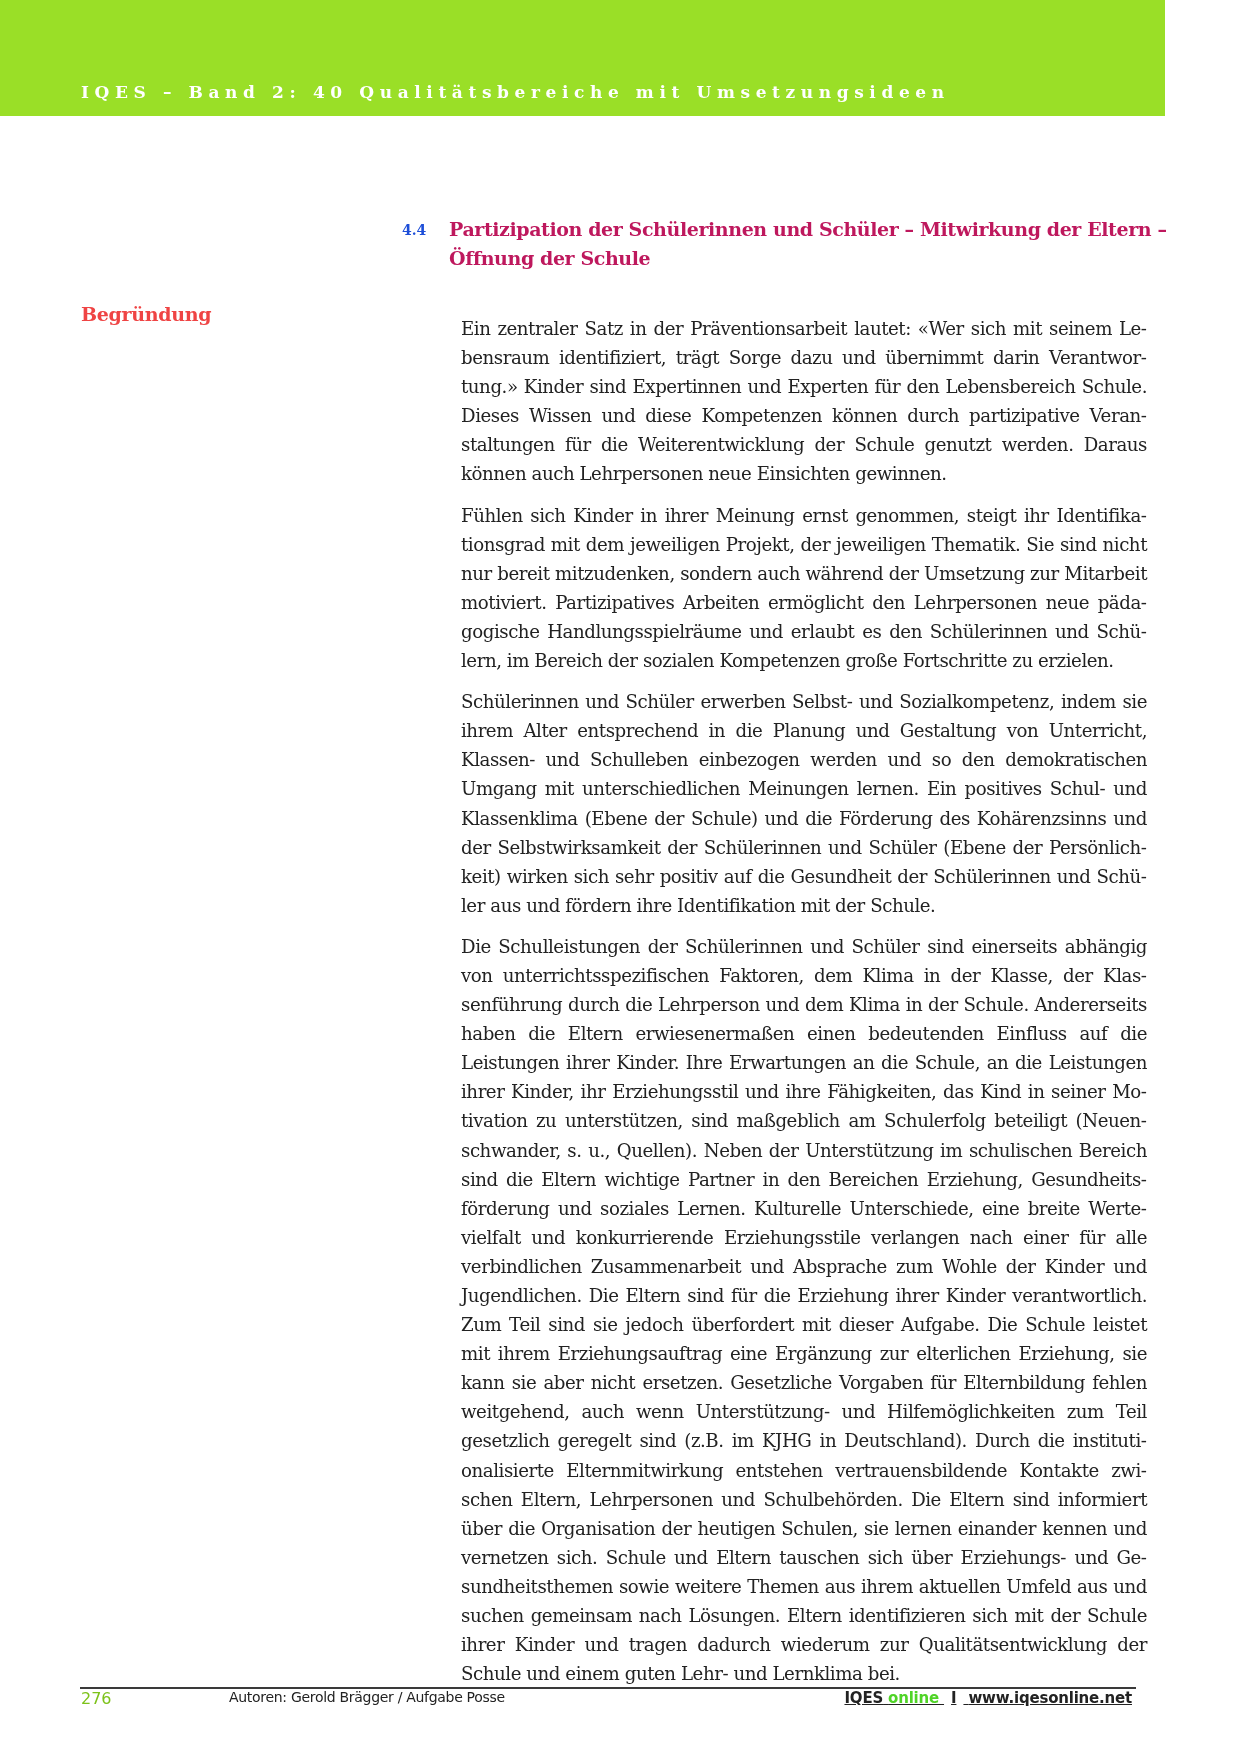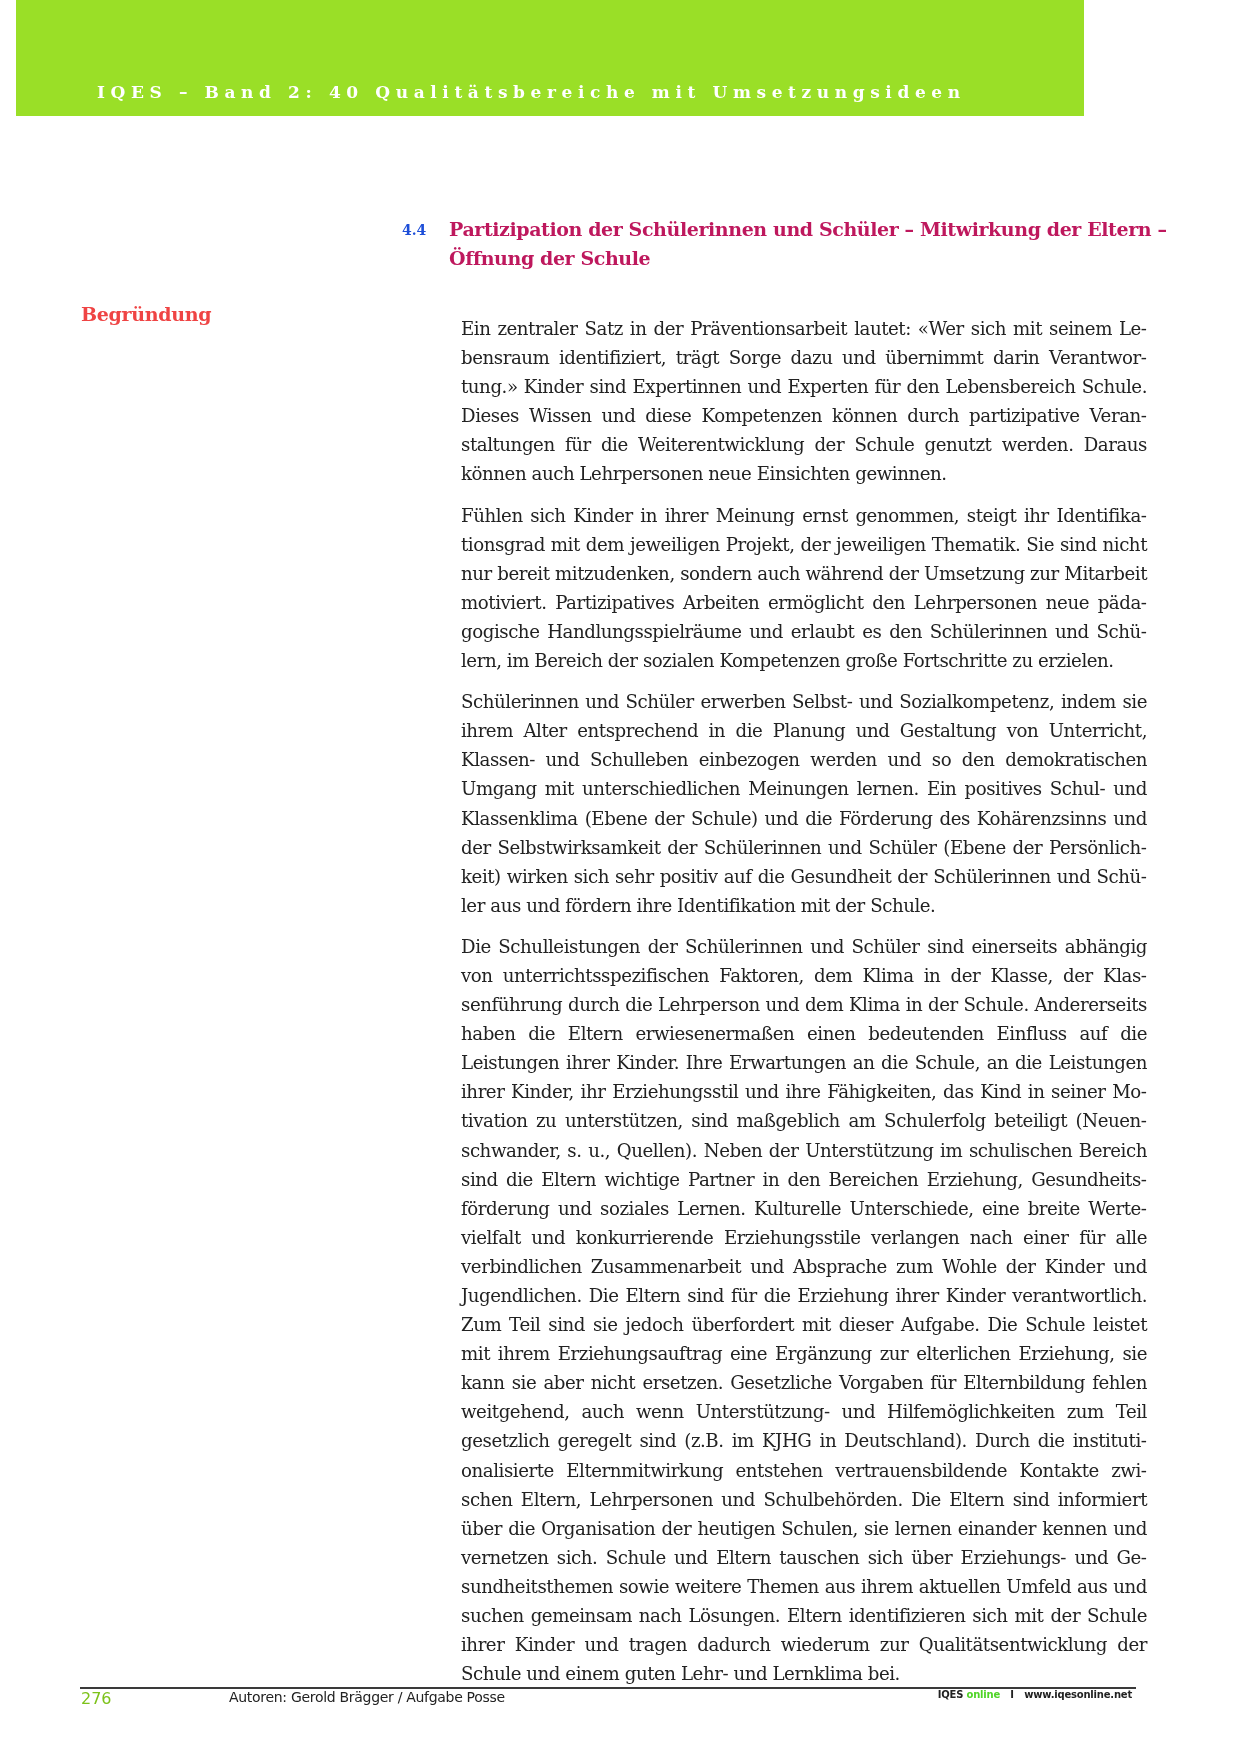--- a/index.html
+++ b/index.html
@@ -1,20 +1,19 @@
 <!DOCTYPE html>
 <html><head>
   <meta charset="utf-8">
   <style>
     html, body { margin: 0; padding: 0; background: #ffffff; }
     body { width: 1240px; height: 1754px; position: relative; overflow: hidden; }
     .topbar {
-      position: absolute; left: 0; top: 0; width: 1068px; height: 116px;
+      position: absolute; left: 0; top: 0; width: 1165px; height: 116px;
       background: #9adf27;
-      margin-left: 16px;
     }
     .topbar-title {
       position: absolute; left: 81px; top: 82px;
       font-family: "DejaVu Serif", serif; font-weight: bold;
       font-size: 17px; letter-spacing: 5.6px; color: #ffffff;
       white-space: nowrap;
     }
     .section-head {
       position: absolute; left: 402px; top: 215px; width: 760px;
     }
@@ -50,22 +49,22 @@
       position: absolute; left: 81px; top: 1689px;
       font-family: "DejaVu Sans", sans-serif; font-size: 16px; color: #7dc21a;
     }
     .footer-authors {
       position: absolute; left: 229px; top: 1689px;
       font-family: "DejaVu Sans", sans-serif; font-size: 14px; color: #222222;
       letter-spacing: -0.3px;
     }
     .footer-brand {
       position: absolute; right: 108px; top: 1689px;
-      font-family: "DejaVu Sans", sans-serif; font-weight: bold; font-size: 10px;
-      color: #222222; white-space: nowrap; letter-spacing: -0.2px;
+      font-family: "DejaVu Sans", sans-serif; font-weight: bold; font-size: 15px;
+      color: #222222; white-space: nowrap; letter-spacing: -0.2px; text-decoration: underline;
     }
     .footer-brand .green { color: #4fd426; }
     .footer-brand .sep { margin: 0 7px; }
   </style>
 </head>
 <body>
 
 <div class="topbar">
   <div class="topbar-title">IQES – Band 2: 40 Qualitätsbereiche mit Umsetzungsideen</div>
 </div>

